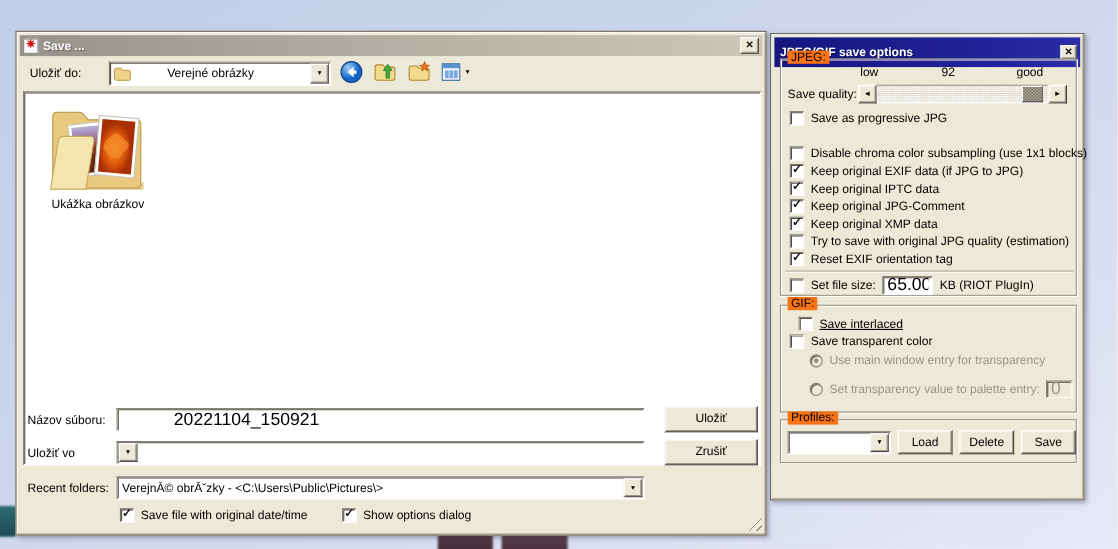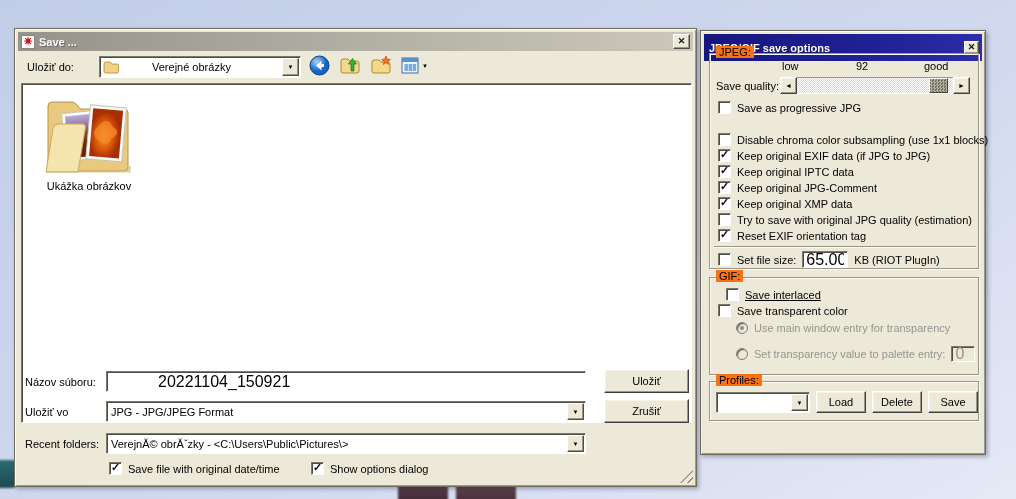--- a/index.html
+++ b/index.html
@@ -178,21 +178,20 @@
     <span class="lbl" style="left:10px; top:347px;">Názov súboru:</span>
     <div class="field-wrap sunken" style="left:91px; top:342px; width:480px; height:21px;">
       <input class="field" type="text" value="20221104_150921" style="">
     </div>
     <div class="raised btn" style="position:absolute; left:589px; top:340px; width:85px; height:24px;">
         <span>Uložiť</span>
       </div>
 
     <span class="lbl" style="left:10px; top:377px;">Uložiť vo</span>
     <div class="combo" style="left:91px; top:372px; width:480px; height:21px;">
-      <span class="txt">JPG - JPG/JPEG Format</span>
       <span class="drop">▼</span>
     </div>
     <div class="raised btn" style="position:absolute; left:589px; top:370px; width:85px; height:24px;">
         <span>Zrušiť</span>
       </div>
 
     <span class="lbl" style="left:10px; top:409px;">Recent folders:</span>
     <div class="combo" style="left:91px; top:404px; width:480px; height:21px;">
       <span class="txt">VerejnĂ© obrĂˇzky  -  &lt;C:\Users\Public\Pictures\&gt;</span>
       <span class="drop">▼</span>

